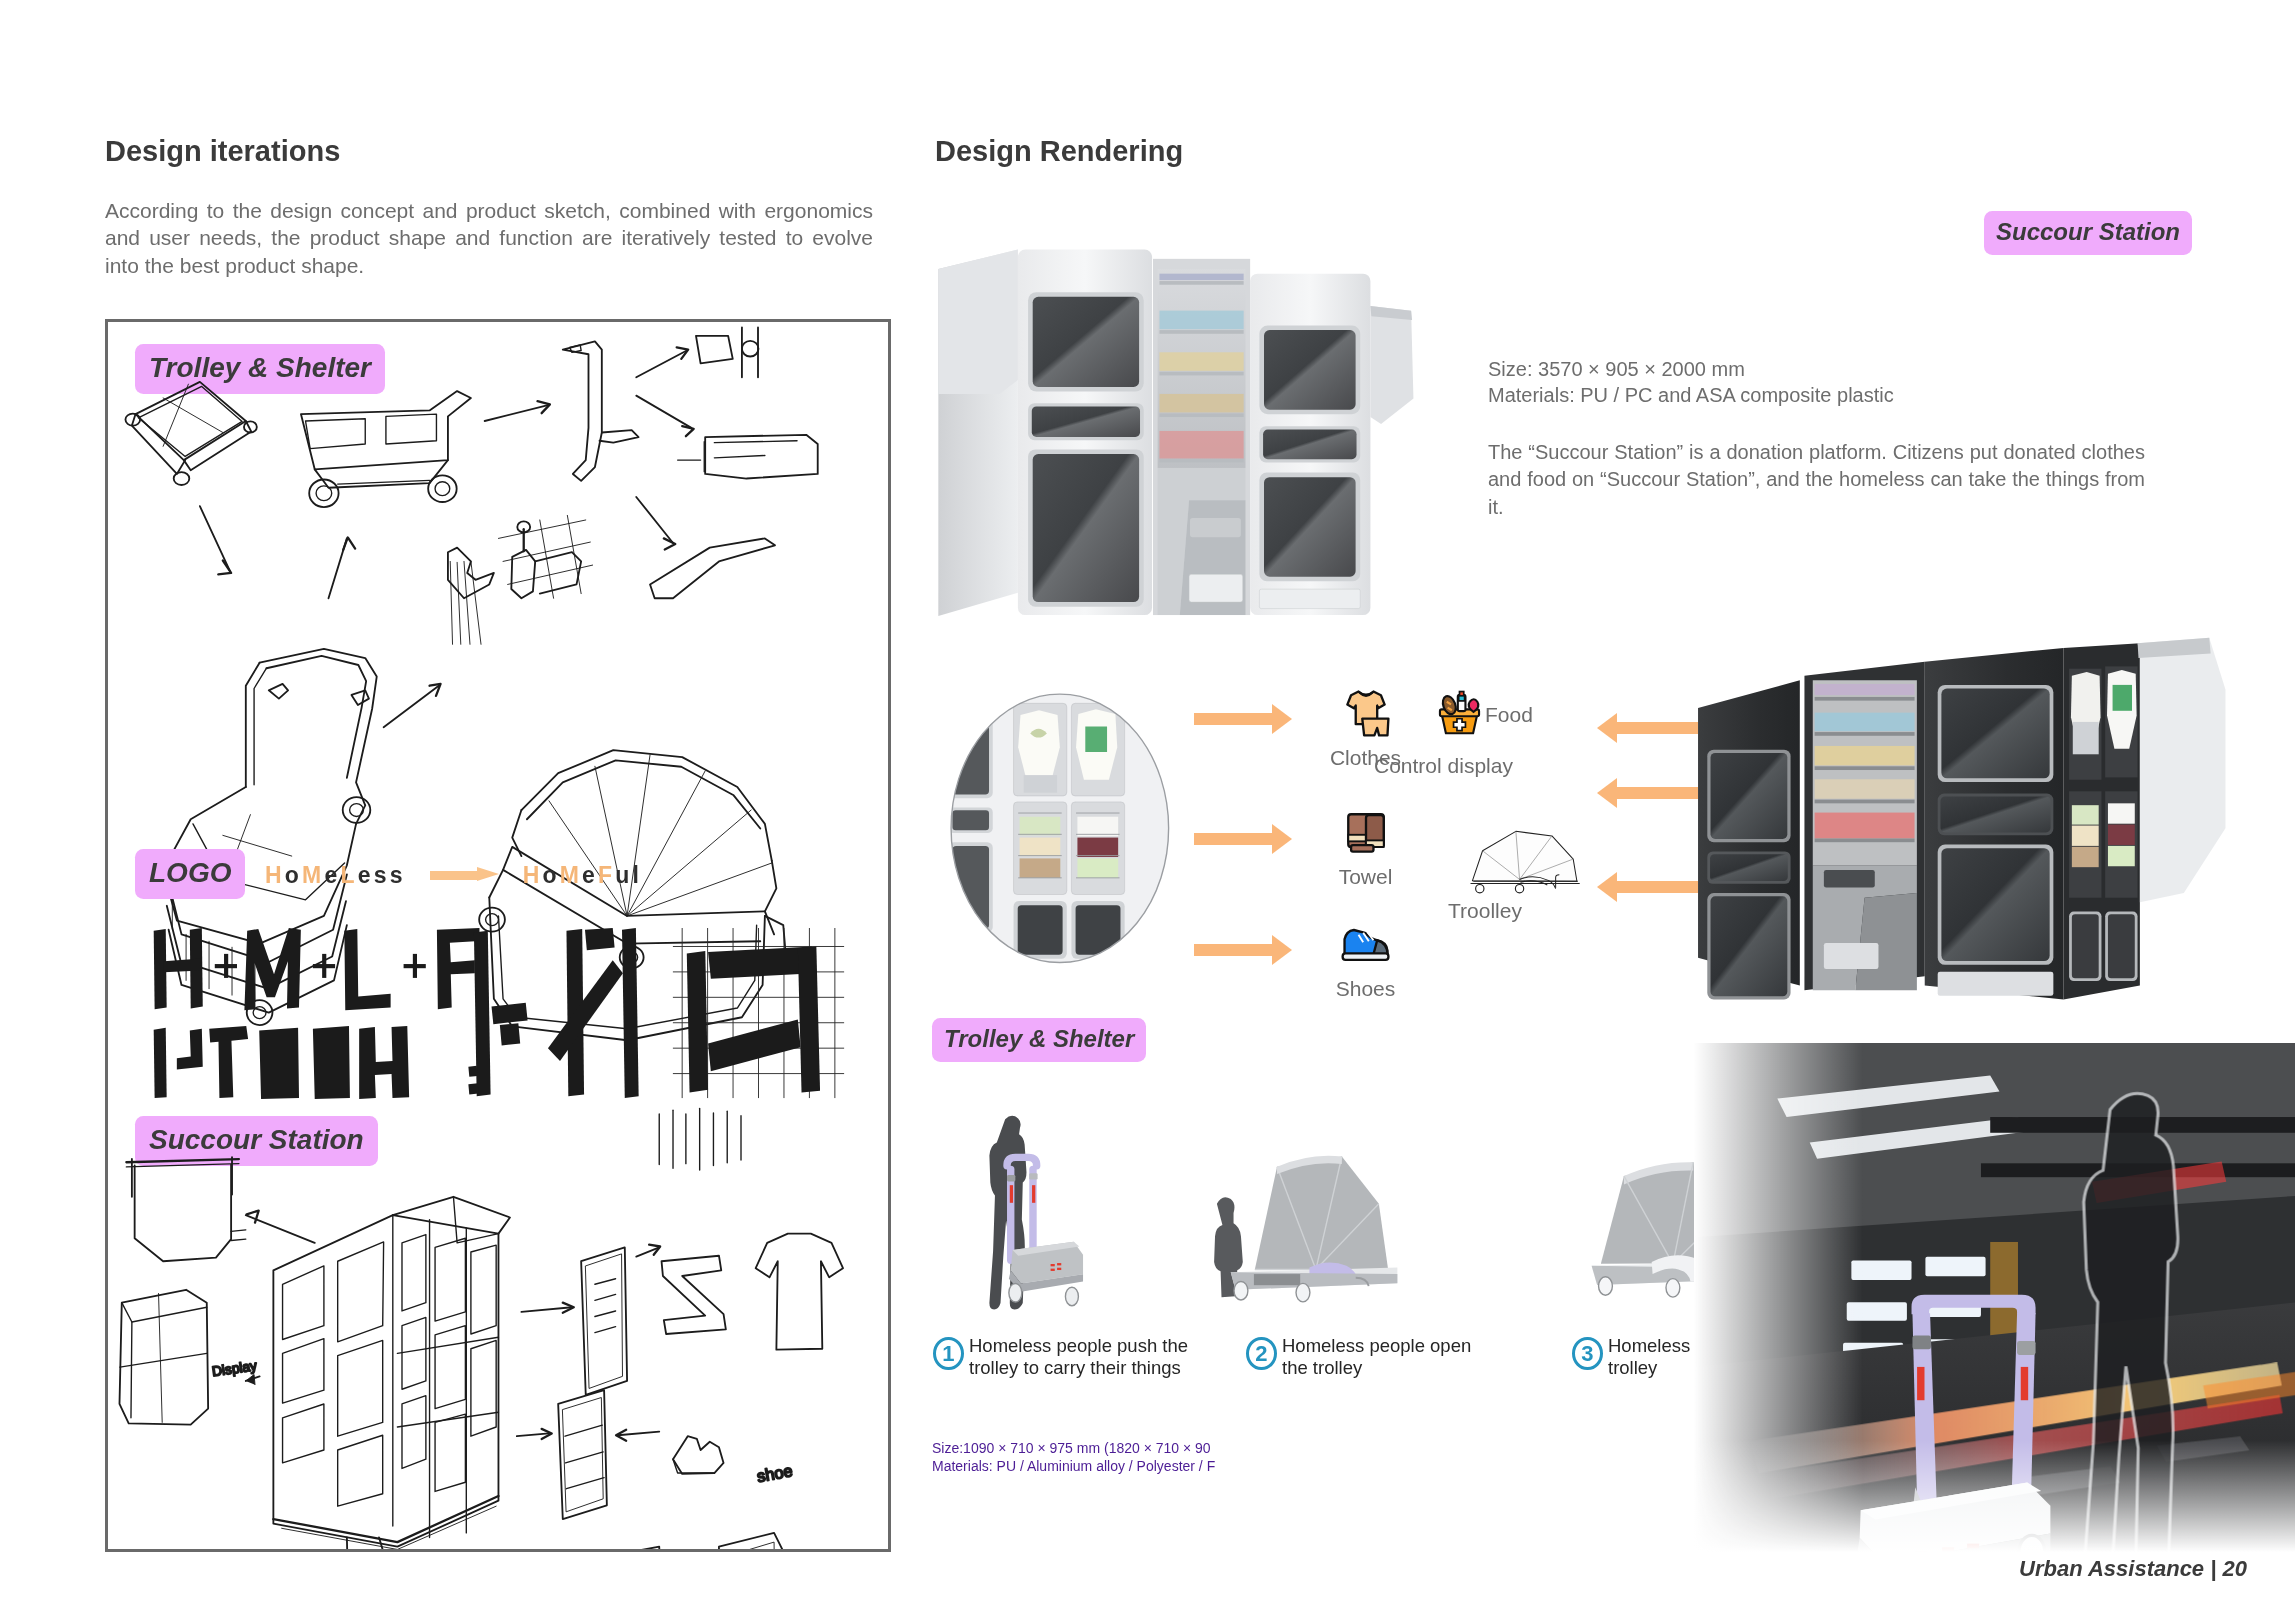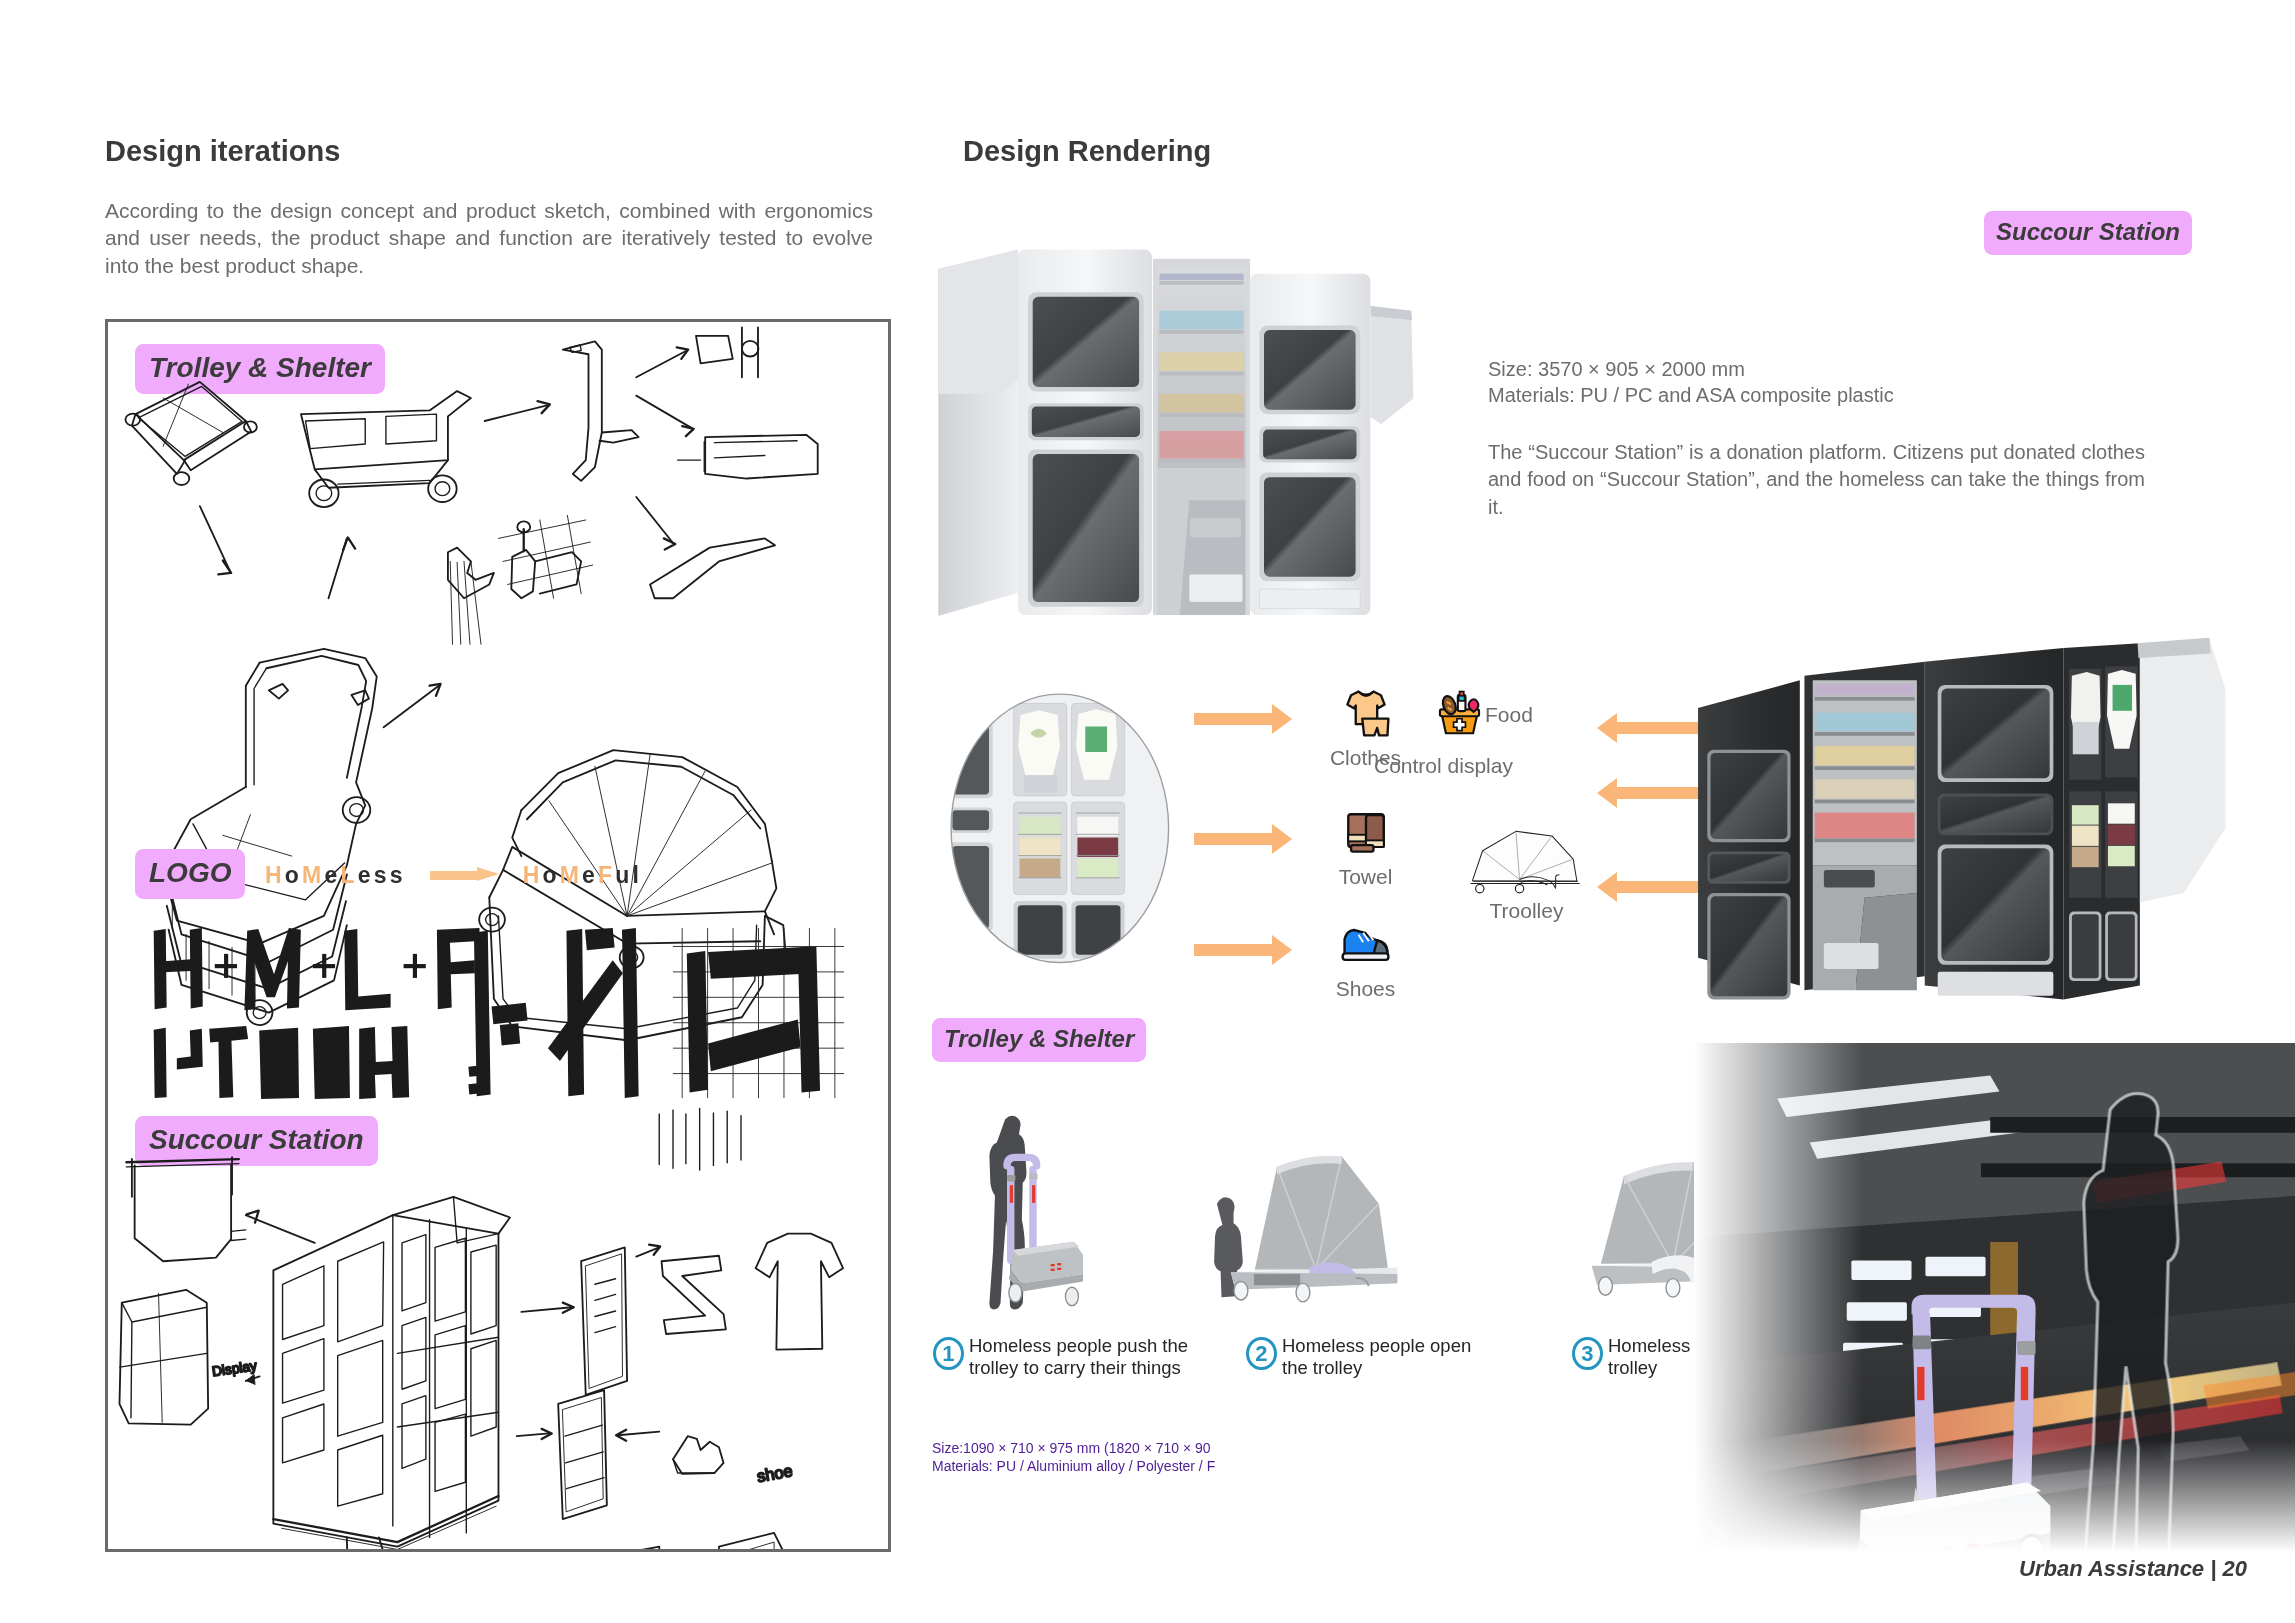--- a/index.html
+++ b/index.html
@@ -19,21 +19,21 @@
     position: absolute; left: 105px; top: 59px;
     font-size: 48px; font-weight: bold; color: #3b3b3b;
     letter-spacing: -0.5px;
   }
   .h2-left {
     position: absolute; left: 105px; top: 135px;
     font-size: 29px; font-weight: bold; color: #3b3b3b;
   }
   .h2-right {
     position: absolute; left: 935px; top: 135px;
-    font-size: 29px; font-weight: bold; color: #3b3b3b; margin-left: 28px;
+    font-size: 29px; font-weight: bold; color: #3b3b3b;
   }
   .intro-para {
     position: absolute; left: 105px; top: 197px; width: 768px;
     font-size: 21px; line-height: 1.30; color: #6d6d6d;
     text-align: justify; text-justify: inter-word;
   }
 
   
   .badge {
     display: inline-block;
@@ -682,21 +682,21 @@
         <g fill="none" stroke="#222" stroke-width="2.2">
           <path d="M14 131 L250 131"></path>
           <path d="M20 126 L246 126"></path>
           <path d="M120 122 q30 -12 62 2 q12 6 16 18"></path>
           <path d="M122 128 q30 -8 58 6"></path>
           <path d="M198 140 L198 118 q0 -6 8 -6"></path>
         </g>
         <circle cx="34" cy="142" r="9" fill="#fff" stroke="#222" stroke-width="2.5"></circle>
         <circle cx="120" cy="142" r="9" fill="#fff" stroke="#222" stroke-width="2.5"></circle>
       </svg>
-      <div class="rlbl" style="text-align:center;">Troolley</div>
+      <div class="rlbl" style="text-align:left;">Troolley</div>
     </div>
   </div>
 
   <div class="arrow-left" style="position:absolute; left:1615px; top:722px; width:83px;"></div>
   <div class="arrow-left" style="position:absolute; left:1615px; top:787px; width:83px;"></div>
   <div class="arrow-left" style="position:absolute; left:1615px; top:881px; width:83px;"></div>
 
   <svg class="render-dark" viewBox="0 0 1400 830">
     <defs>
       <linearGradient id="dk" x1="0" y1="0" x2="1" y2="0">

